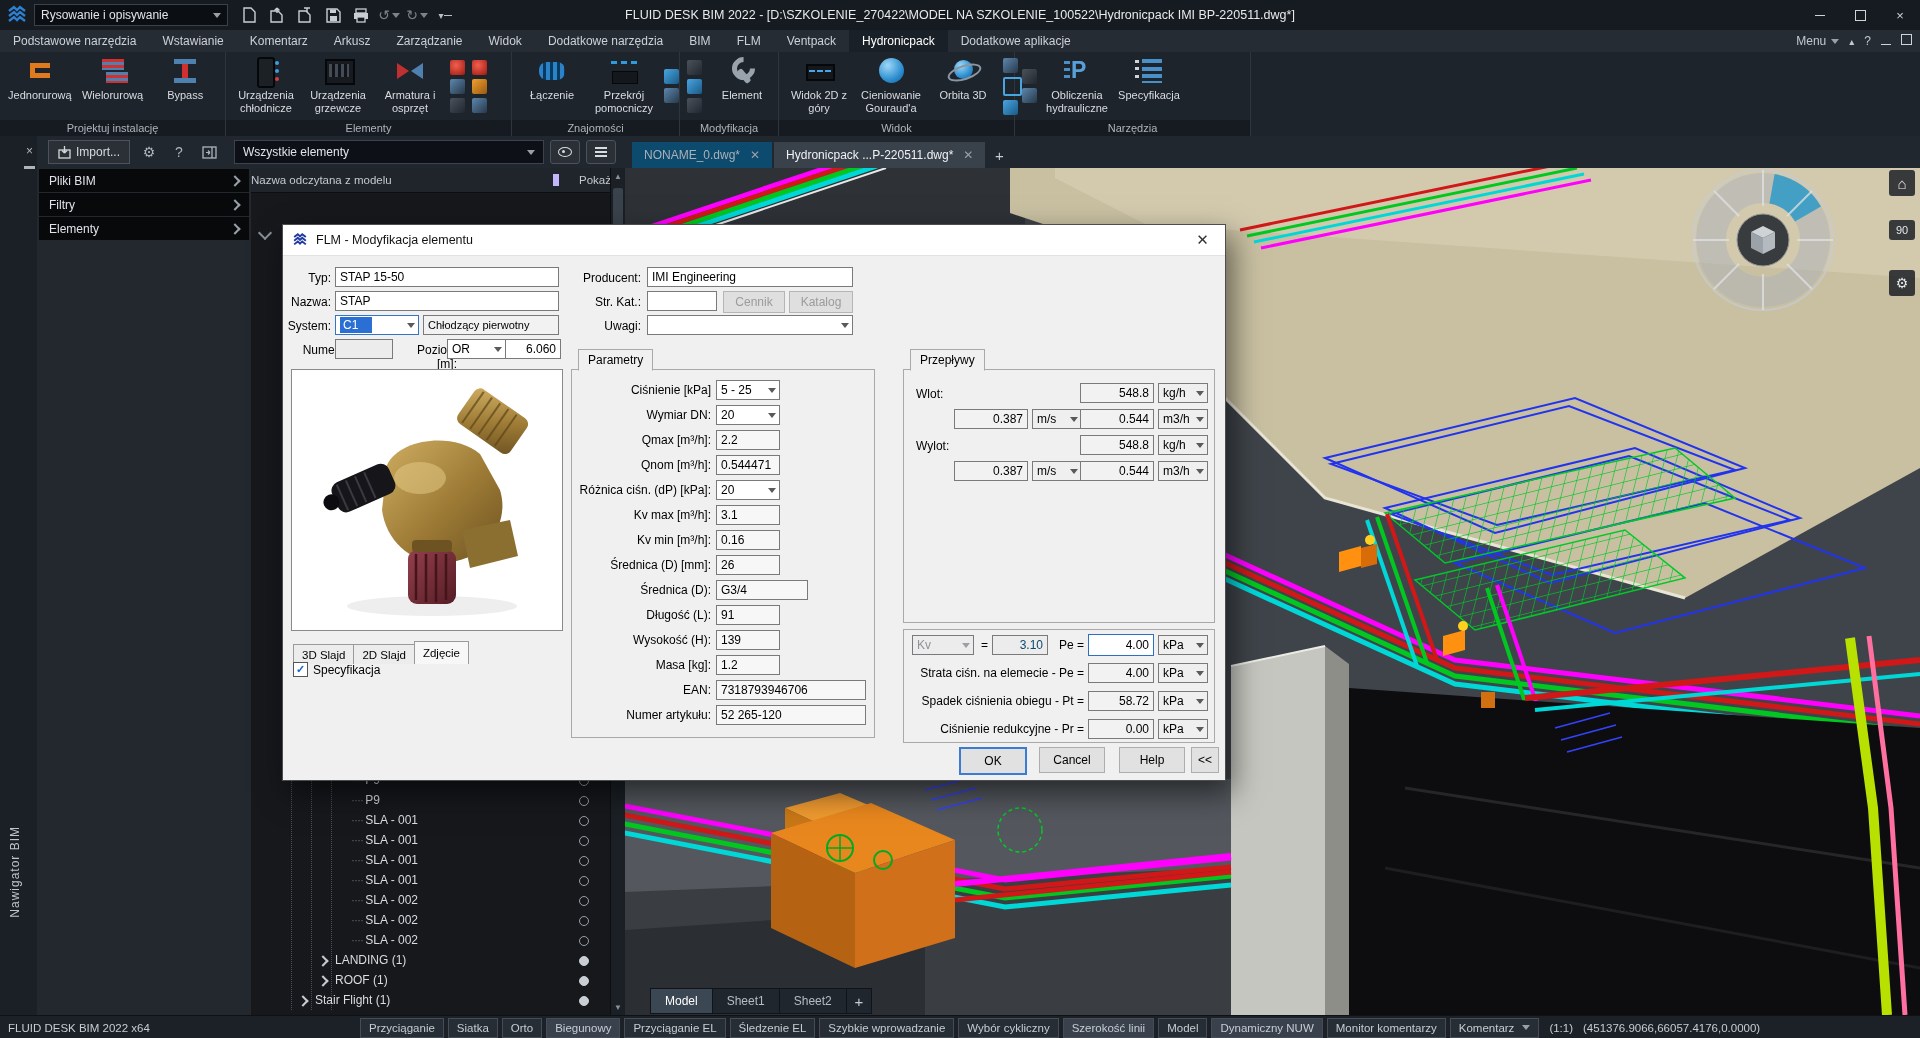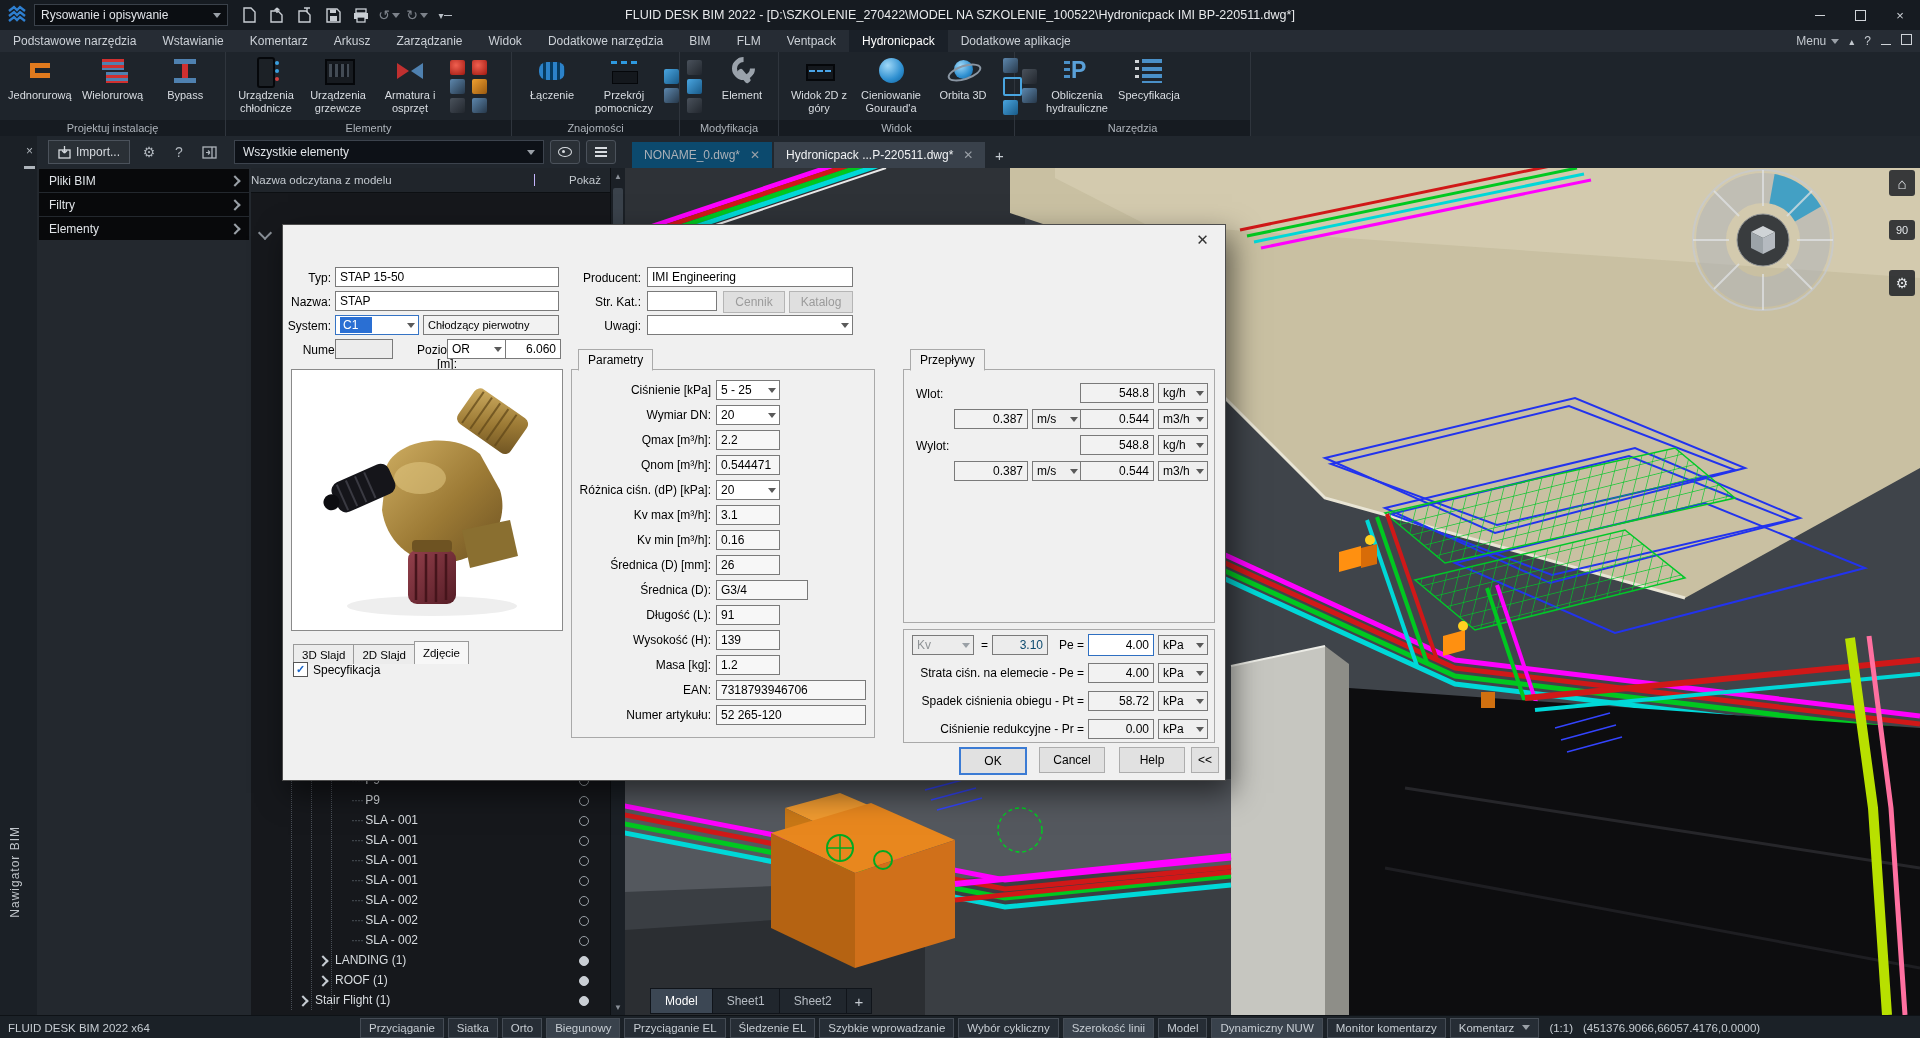--- a/index.html
+++ b/index.html
@@ -103,21 +103,21 @@
           color:#c0c5ca;font-size:12px;letter-spacing:1px;}
   
   .accordion{left:37px;top:168px;width:214px;height:847px;background:#23282e;}
   .accitem{height:23px;margin:1px 2px 0 2px;background:#08090b;color:#dfe3e7;display:flex;align-items:center;
            justify-content:space-between;padding:0 10px;font-size:12px;}
   .chevr{width:6px;height:6px;border-right:2px solid #9aa0a7;border-top:2px solid #9aa0a7;transform:rotate(45deg);}
   
   .treepanel{left:251px;top:168px;width:374px;height:847px;background:#16181c;}
   .treehdr{height:24px;background:#20252b;border-bottom:1px solid #0c0f12;display:flex;align-items:center;color:#c2c8ce;font-size:11.5px;}
   .treehdr .hname{flex:1;text-align:left;}
-  .treehdr .hshow{width:52px;text-align:center;border-left:1px solid #c4b5fd;padding-left:24px;}
+  .treehdr .hshow{width:52px;text-align:right;border-left:6px solid #c4b5fd;}
   .collapsechv{position:absolute;left:9px;top:60px;width:8px;height:8px;border-right:2px solid #8a9098;border-bottom:2px solid #8a9098;transform:rotate(45deg);}
   .treeitems{position:absolute;left:0;top:602px;right:14px;}
   .ti{height:20px;display:flex;align-items:center;color:#d8dce0;font-size:12px;position:relative;}
   .ti .lbl{white-space:nowrap;}
   .ti.c-3 .lbl{margin-left:100px;}
   .ti.c-2 .lbl{margin-left:84px;}
   .ti.c-1 .lbl{margin-left:64px;}
   .ti.c-3 .lbl::before{content:"···· ";color:#5c636b;letter-spacing:-1px;}
   .ti .tchev{display:none;position:absolute;width:6px;height:6px;border-right:2px solid #c6ccd2;border-top:2px solid #c6ccd2;transform:rotate(45deg);top:7px;}
   .ti.chev .tchev{display:block;}
@@ -740,20 +740,30 @@
         </div>
         <div class="mt">
           <span>Sheet2</span>
         </div>
       </div>
     <div class="plus" style="height:24px;">+</div>
   </div>
 </div>
 
 <div class="abs dialog">
+  <div class="dtitle">
+    <span style="margin-left:9px;display:flex;">
+      <svg width="16" height="16" viewBox="0 0 22 22">
+          <path d="M3 7 L8 3 L11 6 L14 3 L19 7" fill="none" stroke="#2039a0" stroke-width="2.6"></path>
+          <path d="M3 12 L8 8 L11 11 L14 8 L19 12" fill="none" stroke="#2039a0" stroke-width="2.6"></path>
+          <path d="M3 17 L8 13 L11 16 L14 13 L19 17" fill="none" stroke="#2039a0" stroke-width="2.6"></path>
+        </svg>
+    </span>
+    <span class="txt">FLM - Modyfikacja elementu</span>
+  </div>
   <div class="dclose">✕</div>
 
   <div class="lab" style="left:0;top:46px;width:48px;">Typ:</div>
   <div class="fld" style="left:52px;top:42px;width:224px;">STAP 15-50</div>
   <div class="lab" style="left:0;top:70px;width:48px;">Nazwa:</div>
   <div class="fld" style="left:52px;top:66px;width:224px;">STAP</div>
   <div class="lab" style="left:0;top:94px;width:48px;">System:</div>
   <div class="combo focus" style="left:52px;top:90px;width:84px;">
     <span class="cv">C1</span>
       <span class="ca"></span>

